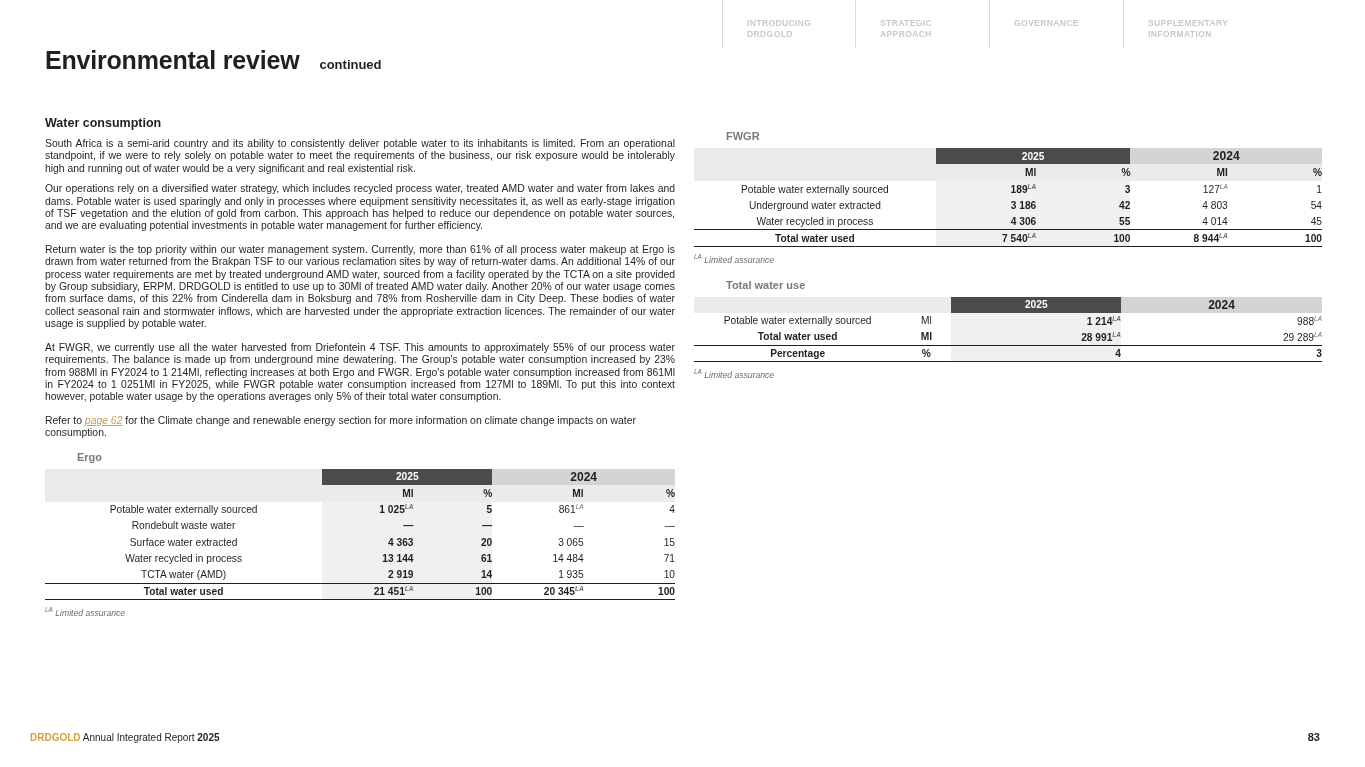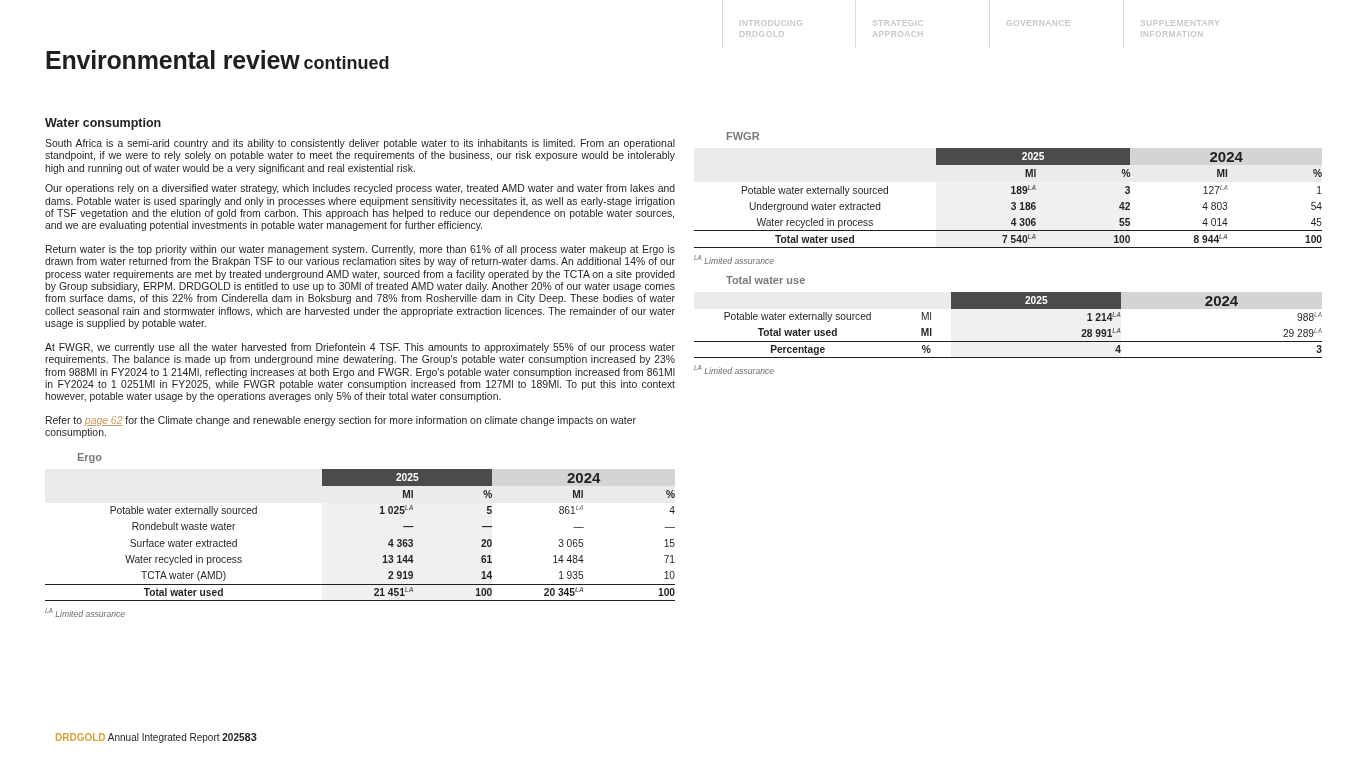--- a/index.html
+++ b/index.html
@@ -15,21 +15,21 @@
 
   
   .topnav {
     position: absolute; top: 0; left: 722px;
     display: flex; align-items: stretch;
     height: 48px;
   }
   .nav-item {
     width: 134px;
     border-right: 1px solid #d9d9d9;
-    padding: 18px 10px 0 16px;
+    padding: 18px 10px 0 24px;
     font-size: 8.5px;
     font-weight: bold;
     letter-spacing: 0.4px;
     line-height: 11px;
     color: #c9c9c9;
     text-transform: uppercase;
     position: relative;
   }
   .nav-item:first-child { border-left: 1px solid #d9d9d9; }
   .nav-item.active { color: #231f20; }
@@ -40,22 +40,22 @@
     background: #c8a87c;
   }
   .nav-item.last { border-right: none; }
 
   
   .page-title {
     position: absolute; top: 46px; left: 45px;
     font-size: 25px; font-weight: bold; letter-spacing: -0.2px;
   }
   .page-title .cont {
-    font-size: 18px; font-weight: bold; letter-spacing: 0;
-    margin-left: 4px;
+    font-size: 13px; font-weight: bold; letter-spacing: 0;
+    margin-left: 20px;
   }
 
   
   .col-left { position: absolute; top: 116px; left: 45px; width: 630px; }
   .col-right { position: absolute; top: 130px; left: 694px; width: 628px; }
 
   h2.sec {
     font-size: 12.5px; font-weight: bold; margin: 0 0 2px 0;
   }
   h3.sub {
@@ -75,21 +75,21 @@
     width: 100%; border-collapse: collapse; font-size: 10.2px;
   }
   table.dt th, table.dt td { padding: 0; }
   .hdr-blank { background: #ebebeb; }
   .hdr-dark {
     background: #4b4b4b; color: #ffffff; text-align: center;
     font-weight: bold; font-size: 10.2px; height: 16px;
   }
   .hdr-light {
     background: #d4d4d4; color: #231f20; text-align: center;
-    font-weight: bold; font-size: 15px; height: 16px;
+    font-weight: bold; font-size: 12px; height: 16px;
   }
   .sub-hdr {
     background: #ebebeb; font-weight: bold; font-size: 10.2px;
     height: 17px; text-align: right; padding-right: 6px;
   }
   .sub-hdr.lbl { text-align: left; padding-left: 6px; }
   tr.row td {
     height: 16.3px; vertical-align: middle; border-bottom: none;
   }
   td.lbl { text-align: center; padding-left: 6px; }
@@ -101,23 +101,23 @@
   .sup { font-size: 6.5px; vertical-align: super; color: #6b6b6b; font-style: italic; }
   .footnote {
     font-size: 8.6px; font-style: italic; color: #6b6b6b; margin-top: 6px;
   }
   .footnote .sup { font-style: italic; }
 
   .tbl-wrap { margin-top: 4px; }
 
   
   .footer {
-    position: absolute; bottom: 24px; left: 55px; right: 45px;
+    position: absolute; bottom: 24px; left: 30px; right: 45px;
     font-size: 10px;
-    display: flex; align-items: baseline;
+    display: flex; justify-content: space-between; align-items: baseline;
   }
   .footer .brand { color: #d8a13a; font-weight: bold; }
   .footer .yr { font-weight: bold; }
   .footer .pg { font-weight: bold; font-size: 11px; margin-top: 45px; }
 </style>
 </head>
 <body>
 
 <div class="page">
 
@@ -289,21 +289,21 @@
             <td class="num">100</td>
           </tr>
         </tbody>
       </table>
       <div class="footnote">
         <span class="sup">LA</span>
         <span>Limited assurance</span>
       </div>
     </div>
 
-    <h3 class="sub" style="margin-top:8px;">Total water use</h3>
+    <h3 class="sub" style="margin-top:14px;">Total water use</h3>
     <div class="tbl-wrap">
       <table class="dt">
         <colgroup>
           <col style="width:33%">
             <col style="width:8%">
             <col style="width:27%">
             <col style="width:32%">
         </colgroup>
         <thead>
           <tr>

